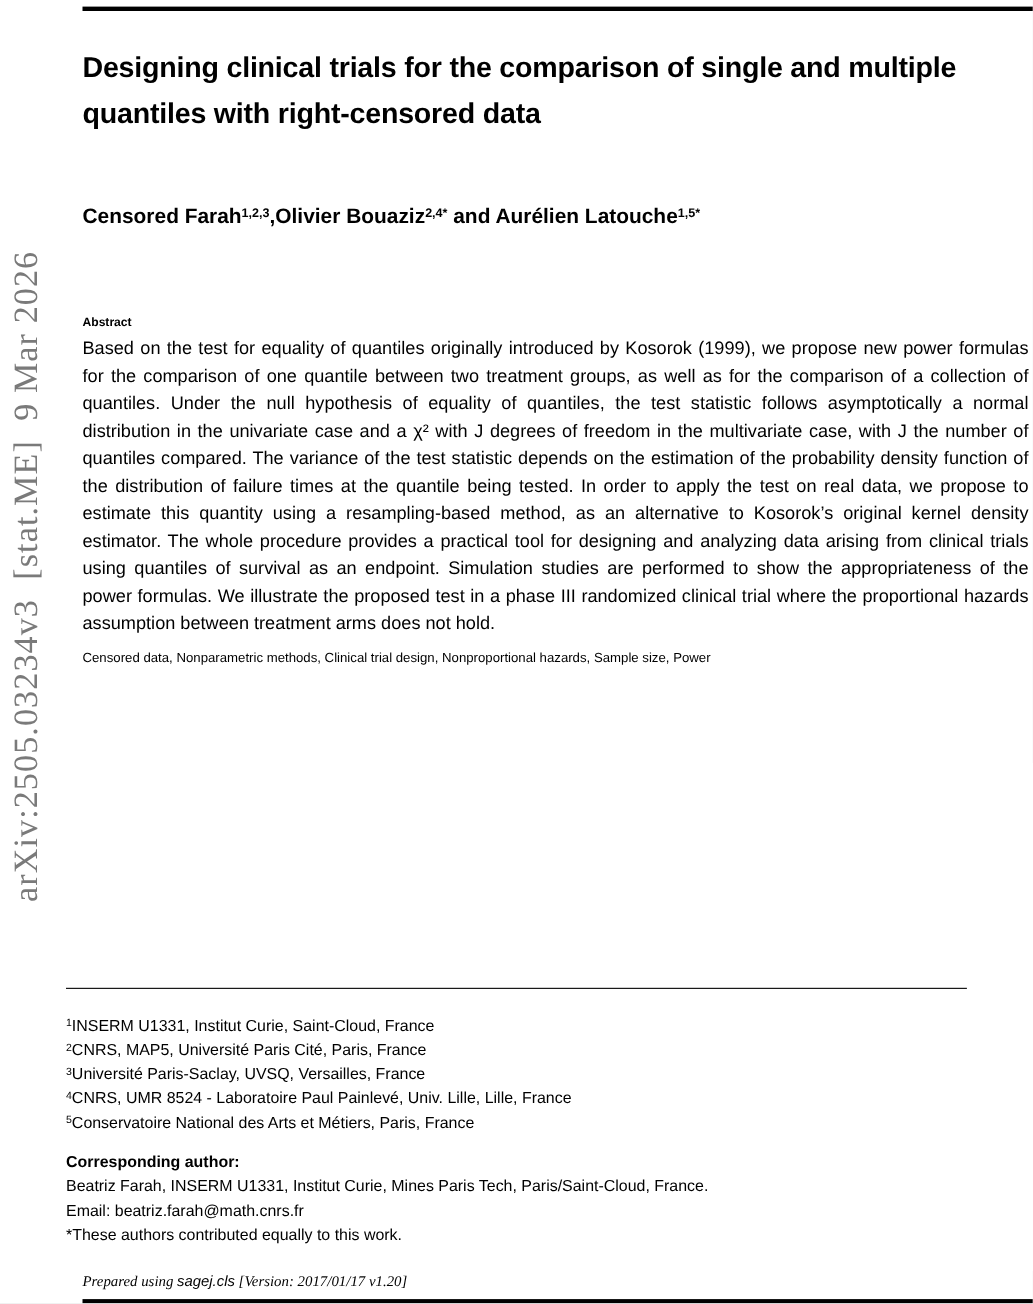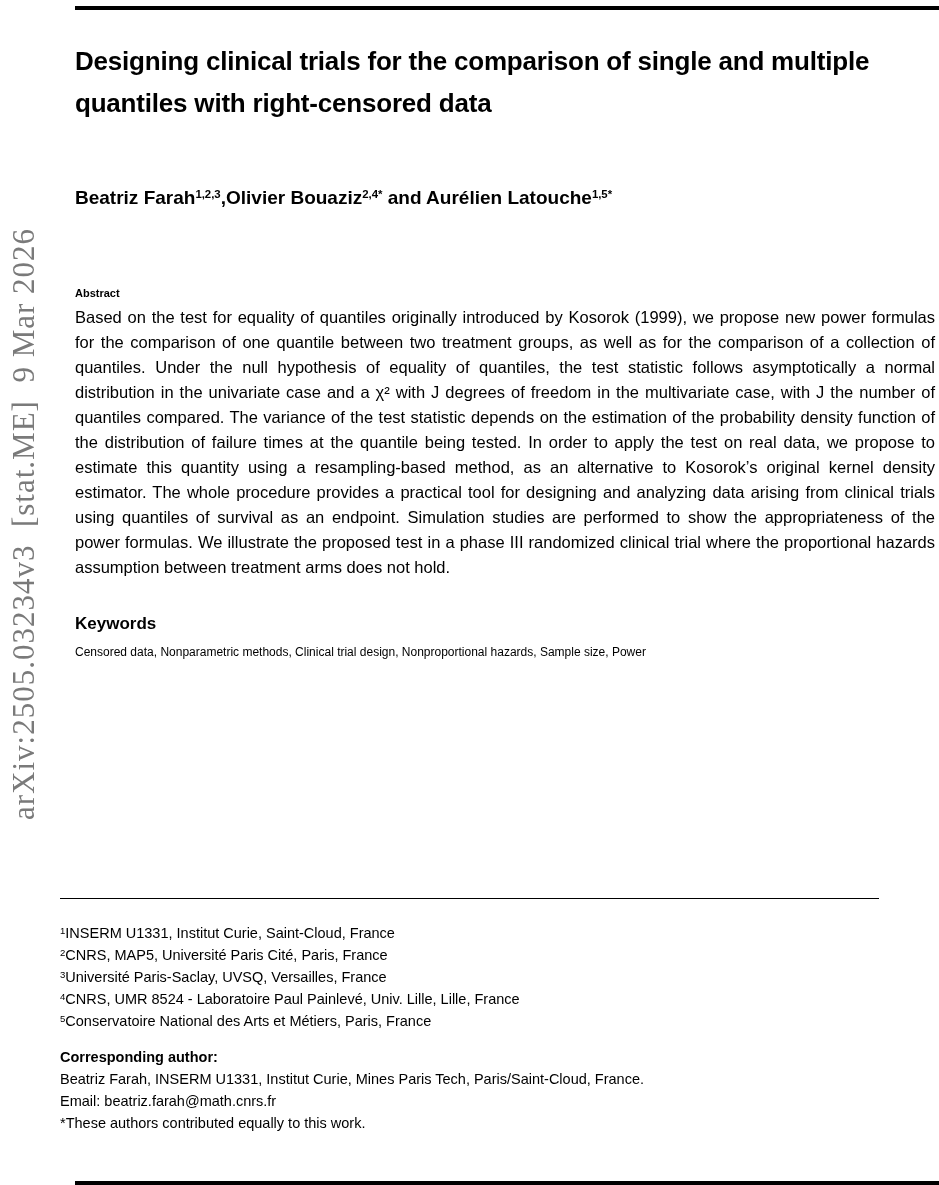--- a/index.html
+++ b/index.html
@@ -107,41 +107,41 @@
 <div class="page">
 
   <div class="top-rule"></div>
 
   <div class="arxiv-stamp">arXiv:2505.03234v3&nbsp; [stat.ME]&nbsp; 9 Mar 2026</div>
 
   <div class="content">
 
     <h1 class="title">Designing clinical trials for the comparison of single and multiple quantiles with right-censored data</h1>
 
-    <p class="authors"><span>Beatriz Farah</span><span class="sup">1,2,3</span><span>,Olivier Bouaziz</span><span class="sup">2,4*</span><span> and Aurélien Latouche</span><span class="sup">1,5*</span></p>
+    <p class="authors"><span>Censored Farah</span><span class="sup">1,2,3</span><span>,Olivier Bouaziz</span><span class="sup">2,4*</span><span> and Aurélien Latouche</span><span class="sup">1,5*</span></p>
 
     <h2 class="abstract-heading">Abstract</h2>
     <p class="abstract-text">Based on the test for equality of quantiles originally introduced by Kosorok (1999), we propose new power formulas for the comparison of one quantile between two treatment groups, as well as for the comparison of a collection of quantiles. Under the null hypothesis of equality of quantiles, the test statistic follows asymptotically a normal distribution in the univariate case and a χ² with J degrees of freedom in the multivariate case, with J the number of quantiles compared. The variance of the test statistic depends on the estimation of the probability density function of the distribution of failure times at the quantile being tested. In order to apply the test on real data, we propose to estimate this quantity using a resampling-based method, as an alternative to Kosorok’s original kernel density estimator. The whole procedure provides a practical tool for designing and analyzing data arising from clinical trials using quantiles of survival as an endpoint. Simulation studies are performed to show the appropriateness of the power formulas. We illustrate the proposed test in a phase III randomized clinical trial where the proportional hazards assumption between treatment arms does not hold.</p>
 
-    <h2 class="keywords-heading">Keywords</h2>
     <p class="keywords-text">Censored data, Nonparametric methods, Clinical trial design, Nonproportional hazards, Sample size, Power</p>
 
   </div>
 
   <div class="footnote-area">
     <div class="footnote-rule"></div>
 
     <div class="footnote"><span class="fsup">1</span><span>INSERM U1331, Institut Curie, Saint-Cloud, France</span></div>
     <div class="footnote"><span class="fsup">2</span><span>CNRS, MAP5, Université Paris Cité, Paris, France</span></div>
     <div class="footnote"><span class="fsup">3</span><span>Université Paris-Saclay, UVSQ, Versailles, France</span></div>
     <div class="footnote"><span class="fsup">4</span><span>CNRS, UMR 8524 - Laboratoire Paul Painlevé, Univ. Lille, Lille, France</span></div>
     <div class="footnote"><span class="fsup">5</span><span>Conservatoire National des Arts et Métiers, Paris, France</span></div>
 
     <p class="corr-heading">Corresponding author:</p>
     <p class="corr-line">Beatriz Farah, INSERM U1331, Institut Curie, Mines Paris Tech, Paris/Saint-Cloud, France.</p>
     <p class="corr-line"><span>Email: </span><span>beatriz.farah@math.cnrs.fr</span></p>
     <p class="corr-line">*These authors contributed equally to this work.</p>
   </div>
 
+  <div class="footer-line"><span class="it">Prepared using </span><span class="cls">sagej.cls</span><span class="it"> [Version: 2017/01/17 v1.20]</span></div>
 
   <div class="bottom-rule"></div>
 
 </div>
 
 </body></html>

